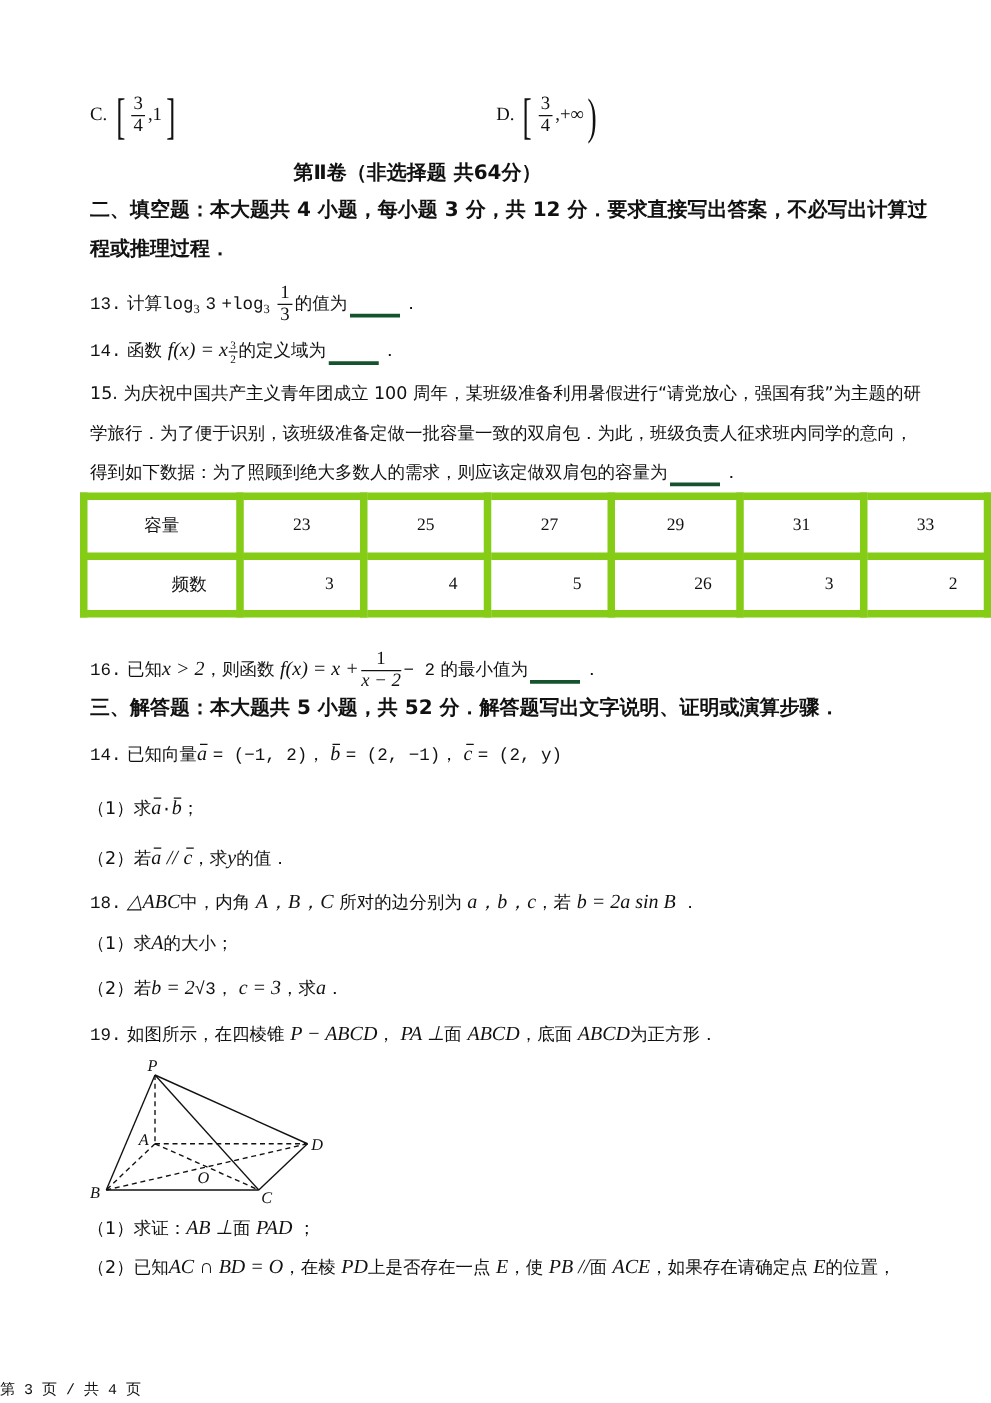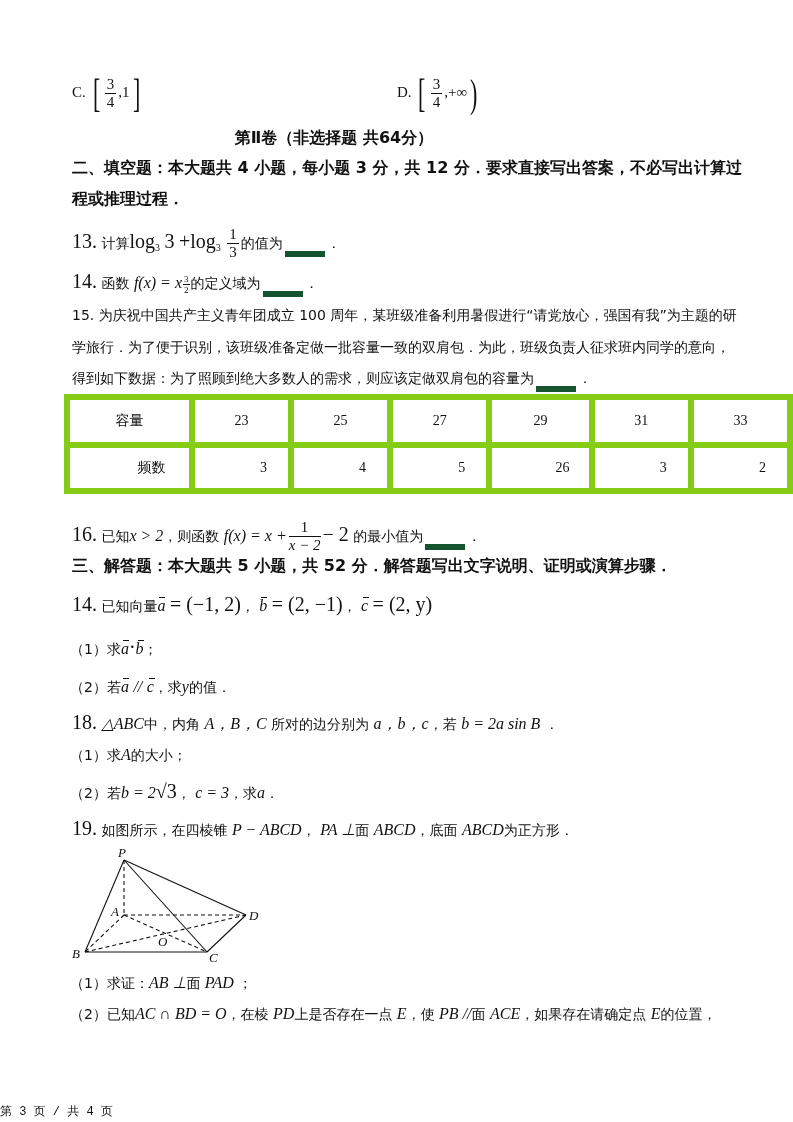--- a/index.html
+++ b/index.html
@@ -2,29 +2,29 @@
 <html><head>
 <meta charset="utf-8">
 <style>
   html, body { margin: 0; padding: 0; background: #ffffff; }
   body { width: 793px; height: 1122px; position: relative; overflow: hidden; color: #111; }
   .page { position: absolute; left: 0; top: 0; width: 793px; height: 1122px; background: #fff; }
   .line { position: absolute; left: 72px; height: 20px; line-height: 20px; white-space: nowrap;
           font-family: "DejaVu Sans", sans-serif; font-size: 14px; }
   .line.bold { font-weight: bold; font-size: 16px; }
   .m  { font-family: "Liberation Serif", serif; font-style: italic; font-size: 16px; }
-  .r  { font-family: Liberation Serif, serif; font-size: 20px; }
+  .r  { font-family: Liberation Mono, monospace; font-size: 14px; }
   .frac { display: inline-flex; flex-direction: column; vertical-align: middle; text-align: center;
           line-height: 1; font-family: "Liberation Serif", serif; font-size: 15px; margin: 0 2px; }
   .frac .n { border-bottom: 1px solid #111; padding: 0 2px 1px; }
   .frac .d { padding-top: 1px; }
   .frac.tiny { font-size: 9px; vertical-align: super; margin: 0 1px; }
   .frac.tiny .n { border-bottom: 0.8px solid #111; padding: 0 1px; }
   .sub { font-size: 10px; vertical-align: -3px; font-family: "Liberation Serif", serif; }
-  .blank { display: inline-block; min-width: 40px; border-bottom: 6px solid #14532d; height: 14px;
+  .blank { display: inline-block; min-width: 40px; border-bottom: 3px solid #14532d; height: 14px;
            vertical-align: -2px; color: transparent; margin: 0 2px; font-size: 10px; }
   .vec { position: relative; display: inline-block; }
   .vec::before { content: ""; position: absolute; top: 1px; left: 2px; width: 6px; border-top: 1px solid #111; }
   .big { font-family: "Liberation Serif", serif; font-size: 40px; display: inline-block;
          transform: scaleX(0.55); vertical-align: middle; line-height: 40px; }
   .opt { position: absolute; top: 72px; height: 40px; line-height: 40px; white-space: nowrap;
          font-family: "Liberation Serif", serif; font-size: 15px; }
   .title { position: absolute; left: 0; width: 668px; top: 128px; text-align: center; font-weight: bold;
            font-size: 16px; line-height: 20px; font-family: "DejaVu Sans", sans-serif; }
   table.data { position: absolute; left: 64px; top: 394px; border-collapse: collapse;

